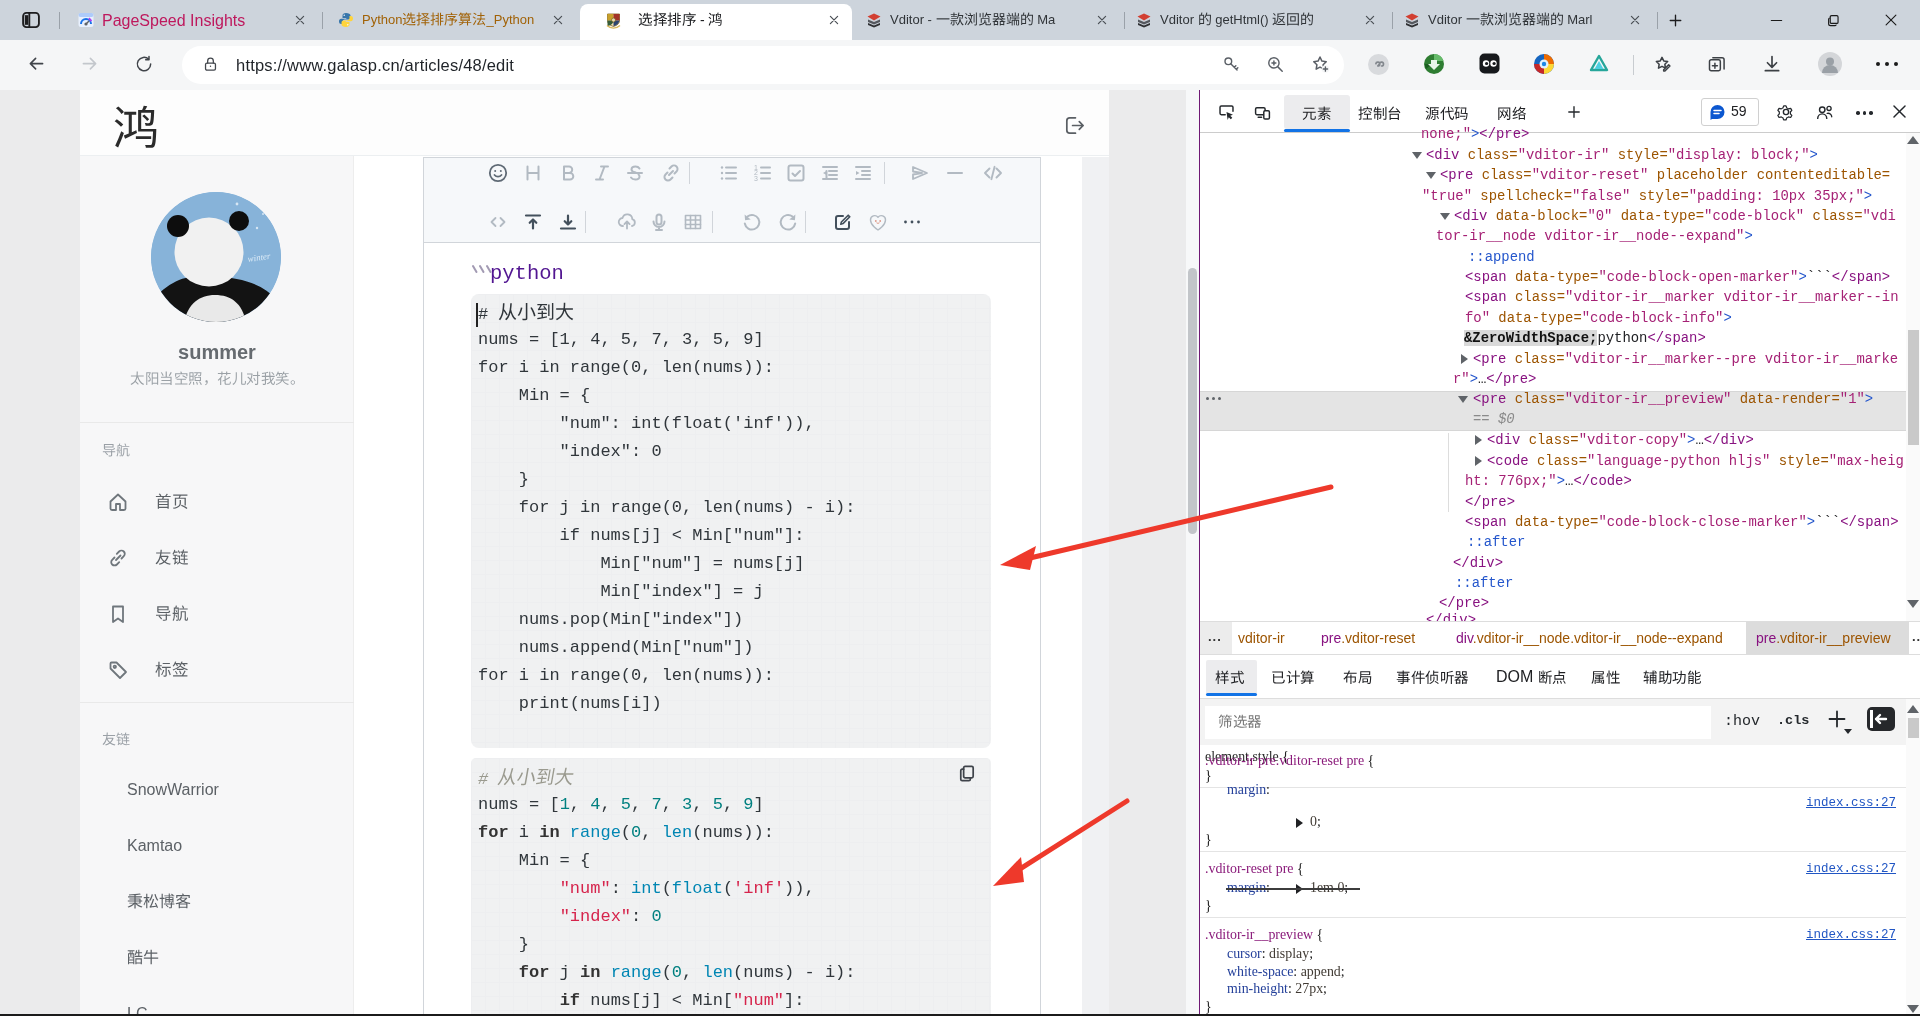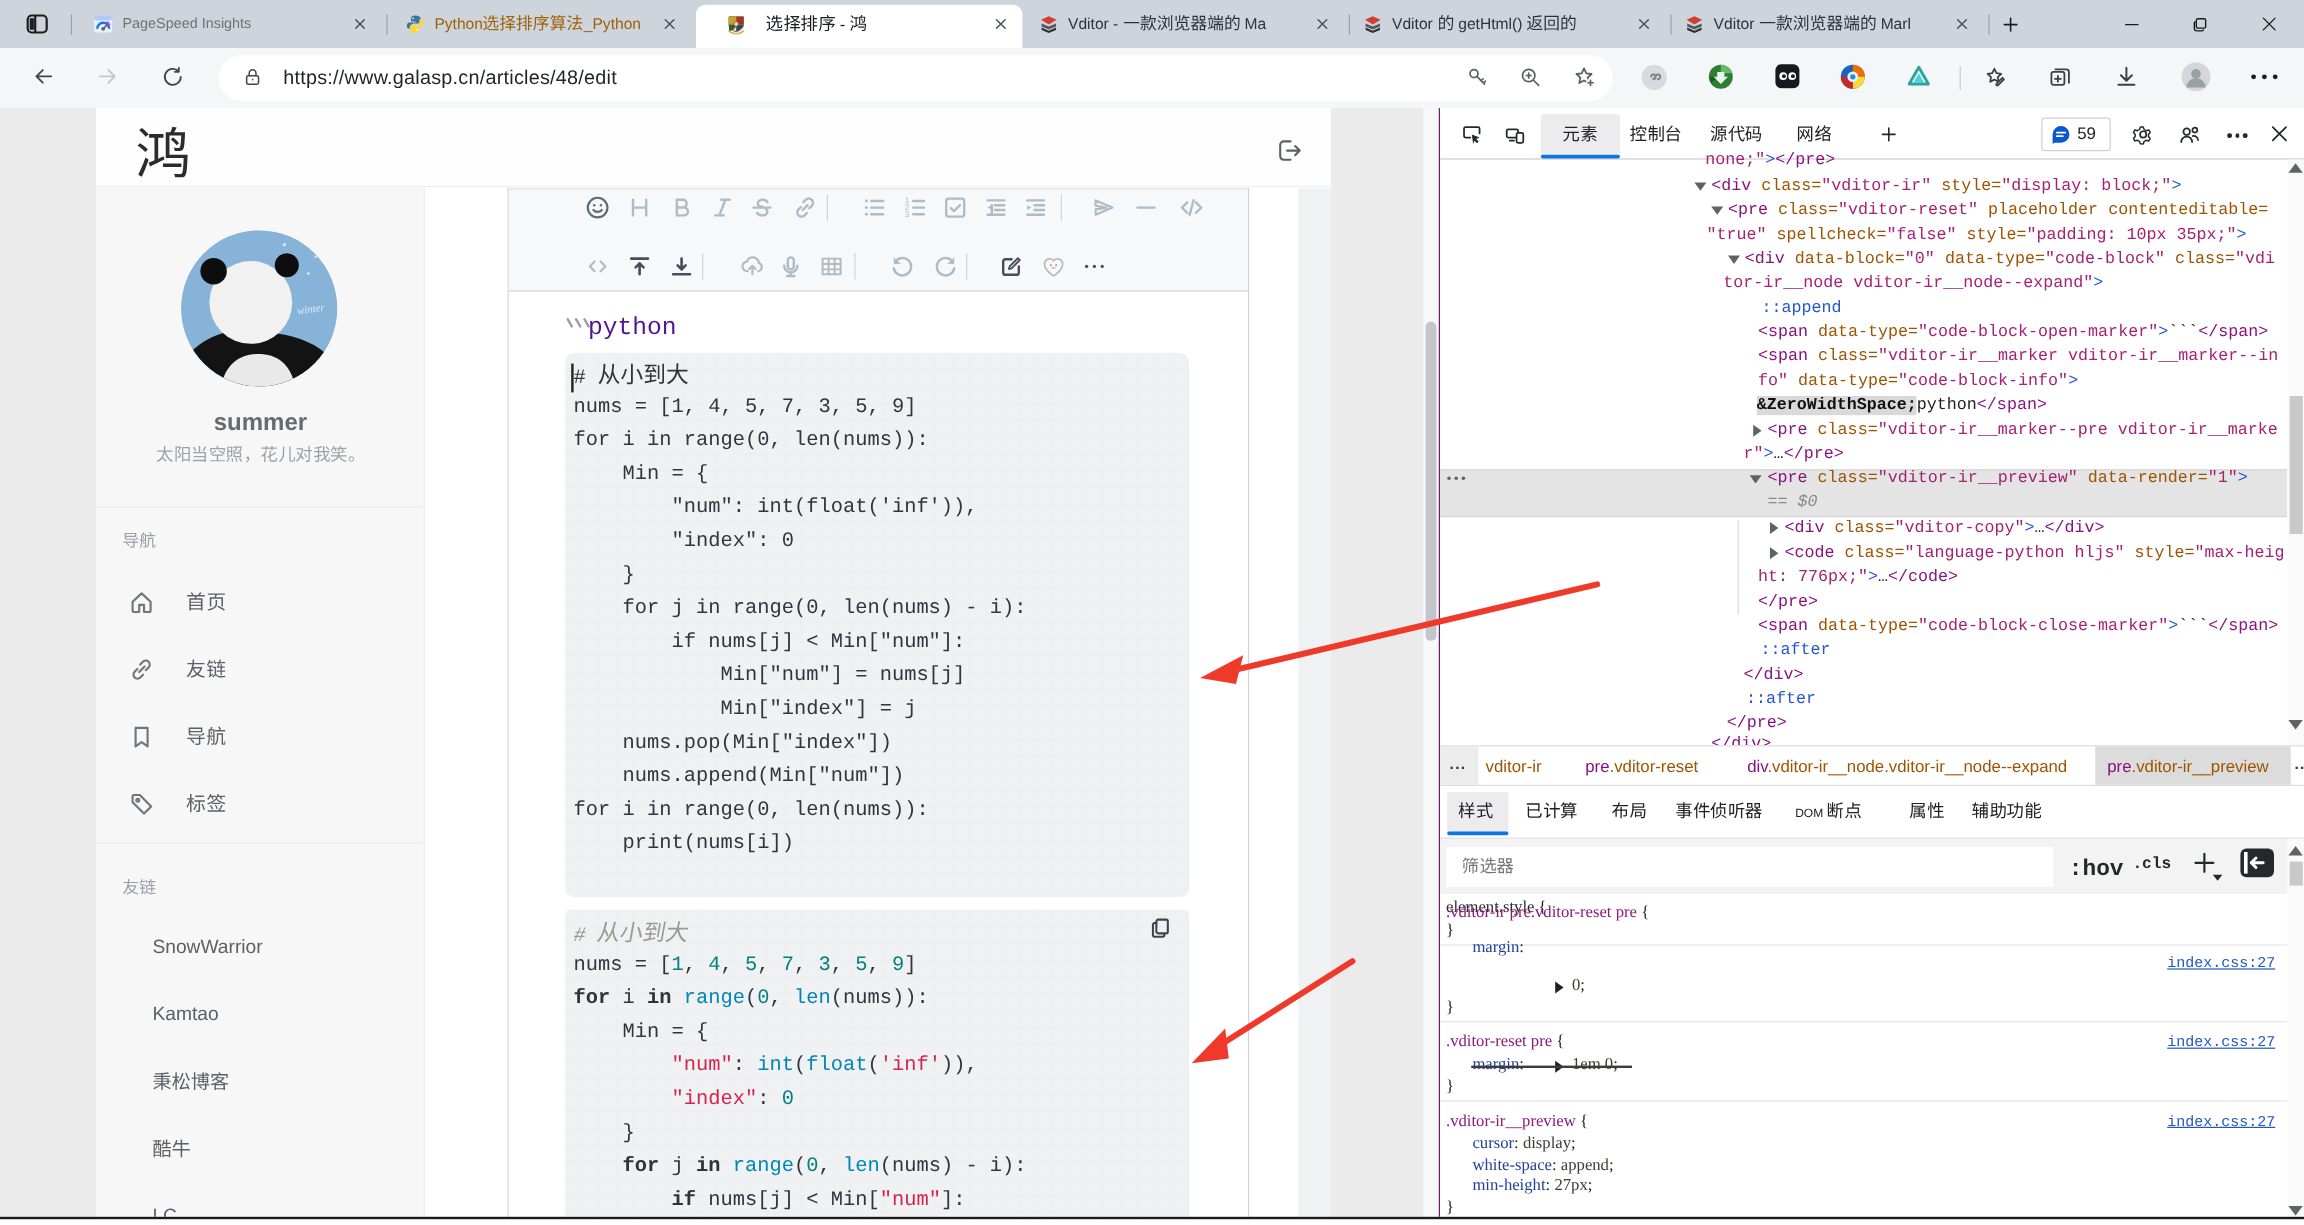--- a/index.html
+++ b/index.html
@@ -28,21 +28,21 @@
 .cline .num{color:#008080}.cline .bi{color:#0086b3}.cline .str{color:#d6244c}
 .cline .cmt{color:#9a9a8f;font-style:italic}
 .cline .cmt svg{transform:skewX(-10deg)}
 #devtools{position:absolute;left:1199px;top:90px;width:849px;height:924px;background:#fff;border-left:1px solid #701a75}
 .mono{font-family:"Liberation Mono",monospace}
 .trow{position:absolute;white-space:pre;font-family:"Liberation Mono",monospace;font-size:13.9px;color:#202124}
 .tg{color:#881280}.at{color:#9c5400}.av{color:#a52175}.bl{color:#2456cc}.gy{color:#8a8a8a}
 .srow{position:absolute;white-space:pre;font-family:Liberation Serif, serif;font-size:13.9px;color:#2b2b2b}
 .sel{color:#8a1a7a}.pn{color:#24409a}.pv{color:#403a33}
 .csslink{position:absolute;font-family:"Liberation Mono",monospace;font-size:12.5px;color:#2156c4;text-decoration:underline}
-.ditab{position:absolute;font-size:10px;color:#202124}
+.ditab{position:absolute;font-size:16px;color:#202124}
 .arr{position:absolute;width:0;height:0}
 .arr.down{border-left:5px solid transparent;border-right:5px solid transparent;border-top:7px solid #5f6368}
 .arr.right{border-top:5px solid transparent;border-bottom:5px solid transparent;border-left:7px solid #5f6368}
 </style></head>
 <body>
 <svg width="0" height="0" style="position:absolute">
     <defs>
       <path id="u9009" d="M61 115C119 164 187 234 216 283L278 236C246 188 177 120 118 74ZM446 70C422 159 380 247 326 306C344 315 376 335 390 346C413 318 435 283 455 244H603V390H320V457H501C484 588 443 683 293 736C309 750 331 778 339 797C507 731 557 616 576 457H679V689C679 765 696 787 771 787C786 787 854 787 869 787C932 787 952 755 959 628C938 623 907 612 893 598C890 703 886 717 861 717C847 717 792 717 782 717C756 717 753 714 753 689V457H951V390H678V244H909V179H678V44H603V179H485C498 149 509 117 518 85ZM251 424H56V494H179V797C136 817 90 853 45 895L95 960C152 898 206 846 243 846C265 846 296 875 335 899C401 938 484 948 600 948C698 948 867 943 945 938C946 916 958 879 966 860C867 870 715 877 601 877C495 877 411 871 349 834C301 806 278 782 251 780Z"></path>
       <path id="u62e9" d="M177 41V241H46V311H177V524C124 540 75 554 36 565L55 638L177 599V868C177 881 172 885 160 886C148 886 109 887 66 885C76 906 85 937 88 956C152 956 191 955 216 942C241 930 250 909 250 868V575L366 537L356 468L250 501V311H369V241H250V41ZM804 161C768 213 719 259 662 299C610 259 566 213 532 161ZM396 93V161H460C497 228 546 286 604 336C526 383 438 418 353 439C367 454 385 482 393 500C484 473 577 433 660 380C738 434 829 475 928 501C938 481 959 453 974 438C880 418 794 384 720 338C799 278 866 203 909 115L864 90L851 93ZM620 468V556H417V624H620V727H366V795H620V962H695V795H957V727H695V624H885V556H695V468Z"></path>
       <path id="u6392" d="M182 40V242H55V312H182V532L42 569L57 643L182 606V866C182 879 177 883 164 884C154 884 115 884 74 883C83 902 93 933 96 952C158 952 196 950 221 938C245 927 254 907 254 866V585L373 549L364 481L254 512V312H362V242H254V40ZM380 627V696H550V959H623V47H550V211H401V279H550V419H404V486H550V627ZM715 47V960H787V699H962V630H787V486H941V419H787V279H950V211H787V47Z"></path>
@@ -129,21 +129,21 @@
 <div class="tabsep" style="left:59px"></div>
 <div class="tabsep" style="left:322px"></div>
 <svg class="abs" style="left:78px;top:12px" width="16" height="16" viewBox="0 0 16 16">
 <rect x="0.5" y="1" width="15" height="14" rx="2.5" fill="#e8f0fe"></rect>
     <rect x="0.5" y="1" width="15" height="4" rx="2" fill="#aecbfa"></rect>
 <path d="M3 12a5 5 0 0 1 10 0" fill="none" stroke="#1a73e8" stroke-width="2"></path>
 <path d="M13.2 9.2a5.2 5.2 0 0 0-2.4-2.8" fill="none" stroke="#b03ff0" stroke-width="2"></path>
 <circle cx="8" cy="12" r="1.6" fill="#5f6368"></circle>
     <path d="M8 12L11 9" stroke="#5f6368" stroke-width="1.4"></path>
   </svg>
-<div class="abs" style="left:102px;top:12px;width:184px;height:18px;overflow:hidden;font-size:12px;color:#737373;white-space:nowrap">PageSpeed Insights</div>
+<div class="abs" style="left:102px;top:12px;width:184px;height:18px;overflow:hidden;font-size:16px;color:#be185d;white-space:nowrap">PageSpeed Insights</div>
 <svg class="abs " style="left:294px;top:14px;width:12px;height:12px;color:#4a4f55" viewBox="0 0 20 20" fill="none" stroke="currentColor" stroke-width="1.8" stroke-linecap="round" stroke-linejoin="round">
     <path d="M4 4l12 12M16 4L4 16" stroke-width="2"></path>
   </svg>
 <div class="tabsep" style="left:580px"></div>
 <svg class="abs" style="left:338px;top:12px" width="16" height="16" viewBox="0 0 16 16">
 <path d="M8 1c-2.2 0-3.5.9-3.5 2.5V6h3.8v.8H3.2C1.8 6.8 1 7.9 1 9.5 1 11.2 1.9 12 3.3 12h1.2V9.9c0-1.3 1.1-2.3 2.4-2.3h3.6c1.1 0 2-0.9 2-2V3.5C12.5 1.9 10.7 1 8 1z" fill="#3776ab"></path>
 <path d="M8 15c2.2 0 3.5-.9 3.5-2.5V10H7.7v-.8h5.1c1.4 0 2.2-1.1 2.2-2.7 0-1.7-.9-2.5-2.3-2.5h-1.2v2.1c0 1.3-1.1 2.3-2.4 2.3H5.5c-1.1 0-2 .9-2 2v2.1C3.5 14.1 5.3 15 8 15z" fill="#ffd43b"></path>
 <circle cx="6.2" cy="3.3" r=".7" fill="#fff"></circle>
     <circle cx="9.8" cy="12.7" r=".7" fill="#fff"></circle>
   </svg>
@@ -789,21 +789,21 @@
     <div class="abs" style="left:0;top:608px;width:721px;height:1px;background:#ddd"></div>
     <div class="abs" style="left:0;top:609px;width:721px;height:46px;background:#f3f3f3"></div>
     <div class="abs" style="left:5px;top:616px;width:506px;height:33px;background:#fff"></div>
     <div class="abs" style="left:18px;top:624px;font-size:14px;color:#767676"><svg class="cj" style="width:14.5px;height:14.5px" viewBox="0 0 1000 1000">
         <use href="#u7b5b"></use>
       </svg><svg class="cj" style="width:14.5px;height:14.5px" viewBox="0 0 1000 1000">
         <use href="#u9009"></use>
       </svg><svg class="cj" style="width:14.5px;height:14.5px" viewBox="0 0 1000 1000">
         <use href="#u5668"></use>
       </svg></div>
-    <div class="abs mono" style="left:524px;top:623px;font-size:19px;font-weight:bold;color:#24282c">:hov</div>
+    <div class="abs mono" style="left:524px;top:623px;font-size:15px;font-weight:normal;color:#24282c">:hov</div>
     <div class="abs mono" style="left:577px;top:623px;font-size:13.5px;font-weight:bold;color:#24282c">.cls</div>
     <svg class="abs " style="left:626px;top:618px;width:22px;height:22px;color:#24282c" viewBox="0 0 22 22" fill="none" stroke="currentColor" stroke-width="1.8" stroke-linecap="round" stroke-linejoin="round">
       <path d="M11 3.5v15M3.5 11h15" stroke-width="1.8"></path>
     </svg>
     <div class="abs" style="left:644px;top:639px;width:0;height:0;border-left:4px solid transparent;border-right:4px solid transparent;border-top:5px solid #24282c"></div>
     <svg class="abs" style="left:666px;top:616px" width="30" height="26" viewBox="0 0 30 26">
 <rect x="1" y="1" width="28" height="24" rx="5" fill="#26282b"></rect>
 <rect x="4" y="4" width="3" height="18" fill="#fff"></rect>
 <path d="M10 13h10M10 13l4-4M10 13l4 4" stroke="#fff" stroke-width="2.4" stroke-linecap="round" stroke-linejoin="round" fill="none"></path>
 </svg>

